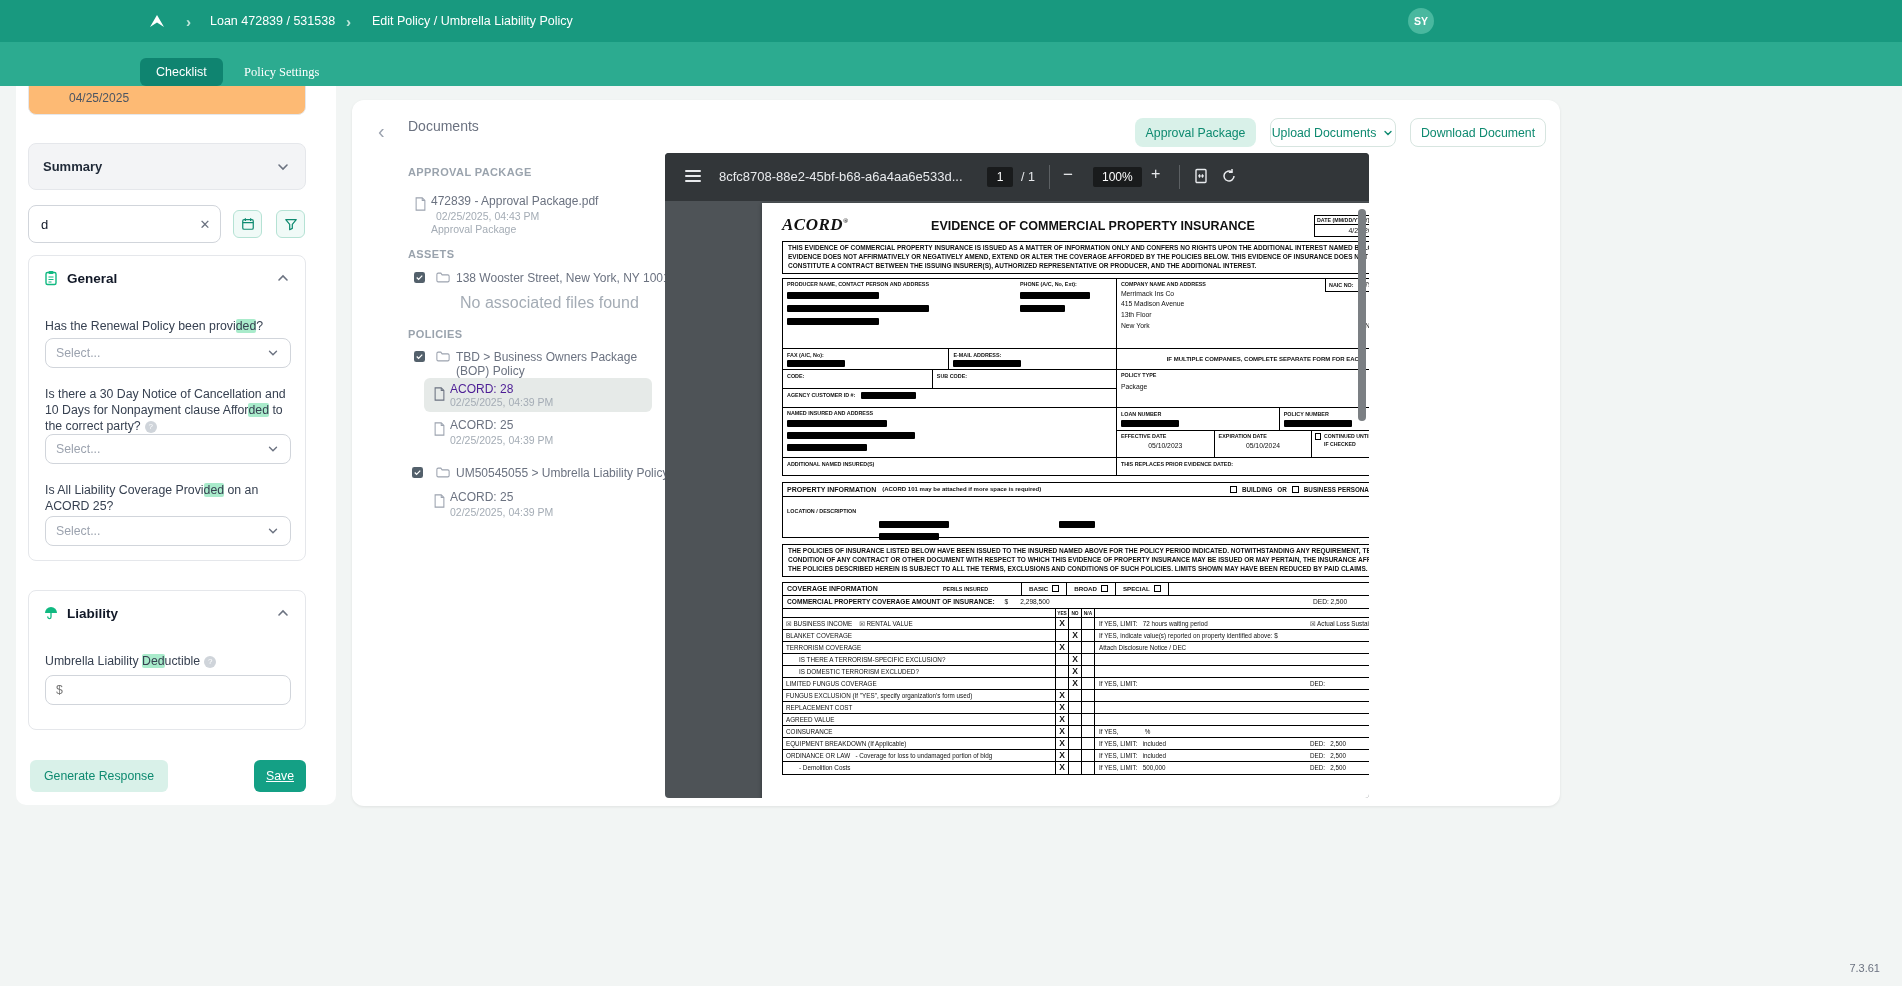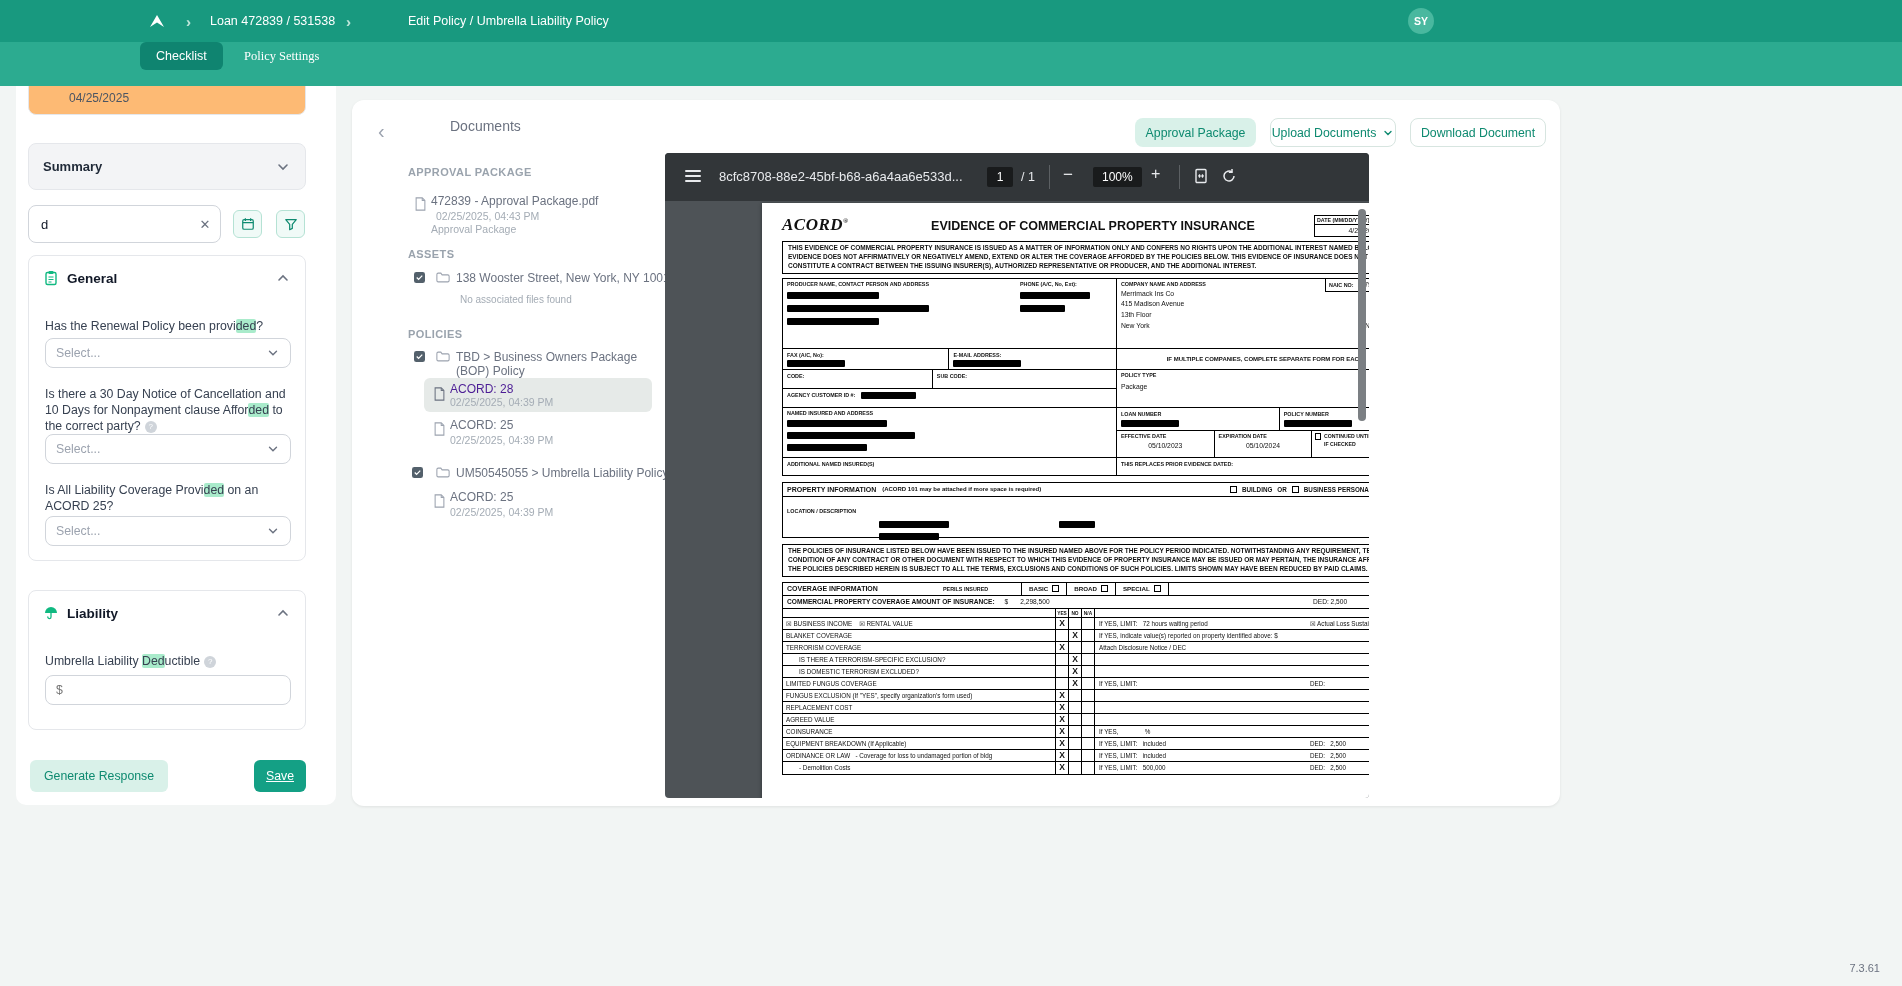--- a/index.html
+++ b/index.html
@@ -7,25 +7,25 @@
   body { font-family:"Liberation Sans",sans-serif; background:#f2f5f4; overflow:hidden; position:relative; color:#374151; }
 
   
   .topbar { position:absolute; top:0; left:0; right:0; height:42px; background:#18997f; display:flex; align-items:center; }
   .topbar .logo { position:absolute; left:148px; top:13px; }
   .crumb-chev { color:#bfe6db; font-size:15px; font-weight:700; }
   .crumb { color:#ffffff; font-size:12.5px; font-weight:500; }
   .crumb1 { position:absolute; left:186px; top:13px; }
   .crumb-loan { position:absolute; left:210px; top:14px; }
   .crumb2 { position:absolute; left:346px; top:13px; }
-  .crumb-policy { position:absolute; left:372px; top:14px;margin-left:36px; }
+  .crumb-policy { position:absolute; left:372px; top:14px; }
   .avatar { position:absolute; left:1408px; top:8px; width:26px; height:26px; border-radius:50%; background:#49b89f; color:#fff; font-size:10.5px; font-weight:700; display:flex; align-items:center; justify-content:center; }
 
   .subnav { position:absolute; top:42px; left:0; right:0; height:44px; background:#2cab90; }
-  .tab { position:absolute; top:0; height:28px; display:flex; align-items:center; padding:0 16px; color:#fff; font-size:12.5px; font-weight:500; border-radius:6px; cursor:pointer; }
+  .tab { position:absolute; top:16px; height:28px; display:flex; align-items:center; padding:0 16px; color:#fff; font-size:12.5px; font-weight:500; border-radius:6px; cursor:pointer; }
   .tab.active { background:#0f8470; left:140px; }
   .tab.plain { left:228px;font-family:Liberation Serif, serif; }
 
   
   .sidebar { position:absolute; left:16px; top:86px; width:320px; height:719px; background:#fff; overflow:hidden; border-radius:0 0 10px 10px; }
   .card { position:absolute; left:12px; width:278px; background:#fff; border:1px solid #e5e7eb; border-radius:8px; }
   .cut-card { top:-30px; height:59px; background:#fdba74; }
   .cut-card .date { position:absolute; left:40px; top:34px; font-size:12px; color:#4b5563; }
   .summary-card { top:57px; height:47px; background:#f3f4f6; display:flex; align-items:center; justify-content:space-between; padding:0 14px; cursor:pointer; }
   .summary-card .ttl { font-size:13px; font-weight:700; color:#1f2937; }
@@ -45,21 +45,21 @@
   .selectbox { position:absolute; left:16px; width:246px; height:30px; border:1px solid #d1d5db; border-radius:8px; display:flex; align-items:center; justify-content:space-between; padding:0 10px; cursor:pointer; }
   .selectbox .ph { font-size:12.3px; color:#9ca3af; }
   .info-dot { display:inline-flex; width:12px; height:12px; border-radius:50%; background:#cfd4da; color:#fff; font-size:8px; align-items:center; justify-content:center; vertical-align:middle; margin-left:4px; }
   .money-input { position:absolute; left:16px; top:84px; width:246px; height:30px; border:1px solid #d1d5db; border-radius:8px; padding:0 10px; font-size:12.3px; font-family:inherit; color:#111827; outline:none; }
   .gen-btn { position:absolute; left:14px; top:674px; height:32px; padding:0 14px; background:#d9f1e9; color:#0e8a70; border:none; border-radius:6px; font-size:12.3px; font-weight:500; font-family:inherit; cursor:pointer; }
   .save-btn { position:absolute; right:30px; top:674px; height:32px; width:52px; background:#14a085; color:#fff; border:none; border-radius:6px; font-size:12.3px; font-weight:500; font-family:inherit; cursor:pointer;text-decoration:underline; }
 
   
   .main-card { position:absolute; left:352px; top:100px; width:1208px; height:706px; background:#fff; border-radius:12px; box-shadow:0 1px 3px rgba(0,0,0,.08); }
   .back-chev { position:absolute; left:26px; top:20px; font-size:20px; color:#9ca3af; cursor:pointer; }
-  .docs-title { position:absolute; left:56px; top:18px; font-size:14px; color:#6b7280;margin-left:42px; }
+  .docs-title { position:absolute; left:56px; top:18px; font-size:14px; color:#6b7280; }
   .top-btn { position:absolute; top:18px; height:29px; display:flex; align-items:center; justify-content:center; gap:6px; border-radius:8px; font-size:12.3px; font-weight:500; cursor:pointer; }
   .btn-mint { background:#d9f1e9; color:#0e8a70; border:none; }
   .btn-line { background:#fff; color:#0e8a70; border:1px solid #d7e5e0; }
   .btn-approval { left:783px; width:121px; }
   .btn-upload { left:918px; width:126px; }
   .btn-download { left:1058px; width:136px; }
 
   .doc-heading { position:absolute; left:56px; font-size:11px; font-weight:700; color:#9aa3ad; letter-spacing:.4px; }
   .doc-name { font-size:12px; color:#6b7280; }
   .doc-sub { font-size:10.5px; color:#a4acb5; }
@@ -261,21 +261,21 @@
   <div class="doc-item" style="left:62px; top:171px">
     <svg style="position:absolute; left:0; top:1px" width="11" height="11" viewBox="0 0 12 12">
         <rect width="12" height="12" rx="2.5" fill="#53606b"></rect>
         <path d="M3 6l2 2 4-4" stroke="#fff" stroke-width="1.4" fill="none"></path>
       </svg>
     <svg style="position:absolute; left:22px; top:0" width="14" height="13" viewBox="0 0 16 14">
         <path d="M1 3.5A1.5 1.5 0 0 1 2.5 2h3L7 4h6.5A1.5 1.5 0 0 1 15 5.5v5A1.5 1.5 0 0 1 13.5 12h-11A1.5 1.5 0 0 1 1 10.5z" fill="none" stroke="#9ca3af" stroke-width="1.2"></path>
       </svg>
     <div class="doc-name" style="margin-left:42px">138 Wooster Street, New York, NY 10012</div>
   </div>
-  <div class="doc-sub" style="position:absolute; left:108px; top:194px; font-size:10px">No associated files found</div>
+  <div class="doc-sub" style="position:absolute; left:108px; top:194px; font-size:16px">No associated files found</div>
 
   <div class="doc-heading" style="top:228px">POLICIES</div>
   <div class="doc-item" style="left:62px; top:250px; width:238px">
     <svg style="position:absolute; left:0; top:1px" width="11" height="11" viewBox="0 0 12 12">
         <rect width="12" height="12" rx="2.5" fill="#53606b"></rect>
         <path d="M3 6l2 2 4-4" stroke="#fff" stroke-width="1.4" fill="none"></path>
       </svg>
     <svg style="position:absolute; left:22px; top:0" width="14" height="13" viewBox="0 0 16 14">
         <path d="M1 3.5A1.5 1.5 0 0 1 2.5 2h3L7 4h6.5A1.5 1.5 0 0 1 15 5.5v5A1.5 1.5 0 0 1 13.5 12h-11A1.5 1.5 0 0 1 1 10.5z" fill="none" stroke="#9ca3af" stroke-width="1.2"></path>
       </svg>

